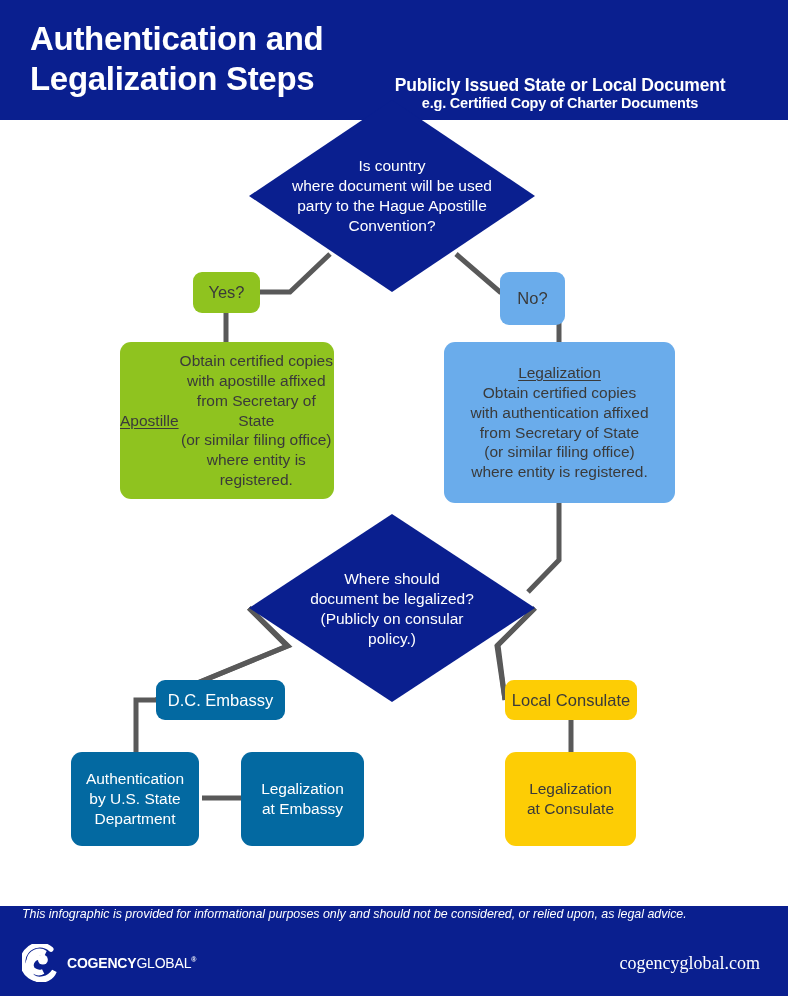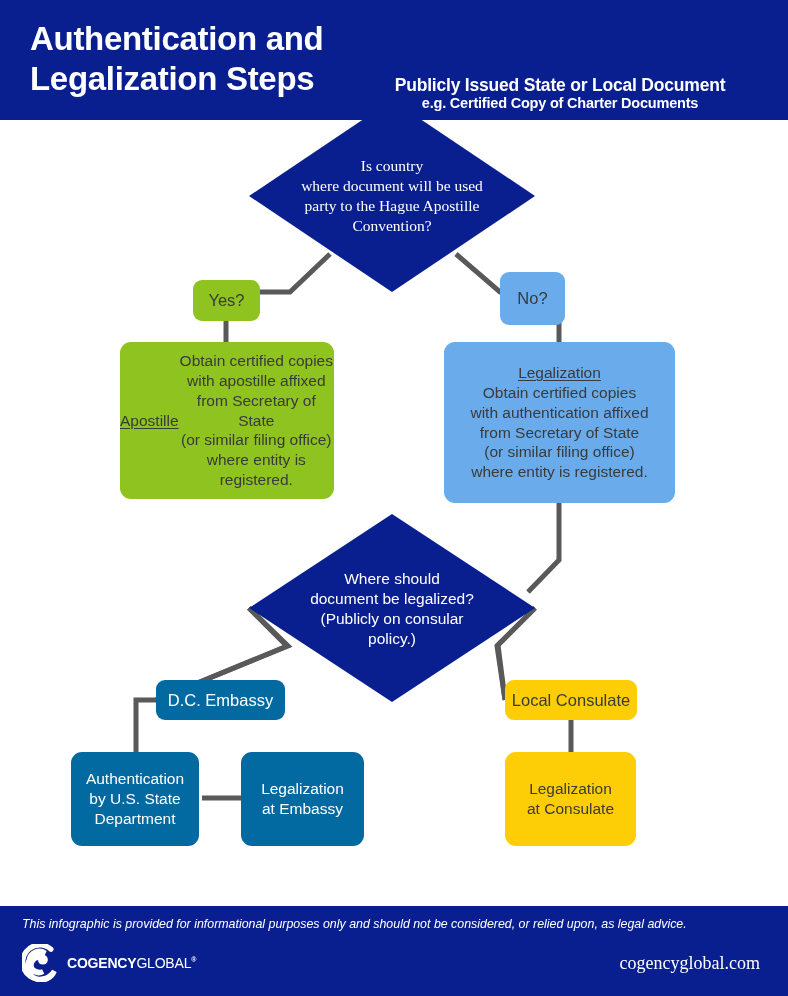--- a/index.html
+++ b/index.html
@@ -64,21 +64,21 @@
     position: absolute;
     left: 0;
     top: 906px;
     width: 788px;
     height: 90px;
     background: #0a1f8f;
   }
   .footer-disclaimer {
     position: absolute;
     left: 22px;
-    top: 10px;
+    top: 0;
     width: 750px;
     color: #ffffff;
     font-size: 12.4px;
     font-style: italic;
     line-height: 1.3;
   }
   .footer-url {
     position: absolute;
     right: 28px;
     top: 47px;
@@ -214,29 +214,29 @@
       <path d="M 535 608 L 497 646 L 505 700"></path>
 
       <path d="M 156 700 L 136 700 L 136 752"></path>
 
       <path d="M 202 798 L 241 798"></path>
 
       <path d="M 571 720 L 571 752"></path>
     </g>
   </svg>
 
-  <div class="diamond-wrap" style="left:249px; top:100px; width:286px; height:192px;font-family:Liberation Serif, serif;">
+  <div class="diamond-wrap" style="left:249px; top:100px; width:286px; height:192px;">
     <div class="diamond-shape"></div>
     <div class="diamond-text" style="top:56px;">Is country
 where document will be used
 party to the Hague Apostille
 Convention?</div>
   </div>
 
-  <div class="node pill green pill-label" style="left:193px; top:280px; width:67px; height:41px;">
+  <div class="node pill green pill-label" style="left:193px; top:272px; width:67px; height:41px;">
     <span>Yes?</span>
   </div>
 
   <div class="node pill lblue pill-label" style="left:500px; top:272px; width:65px; height:53px;">
     <span>No?</span>
   </div>
 
   <div class="node rbox green" style="left:120px; top:342px; width:214px; height:157px; flex-direction:row;">
     <div class="node-body node-title">Apostille</div>
     <div class="node-body">Obtain certified copies

